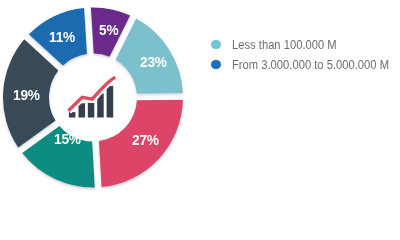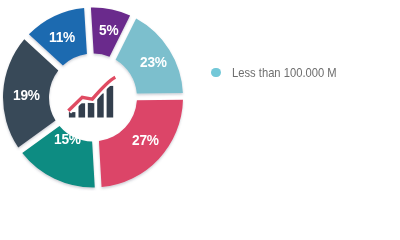--- a/index.html
+++ b/index.html
@@ -4,21 +4,21 @@
 <title>Donut chart</title>
 <style>
   html,body{margin:0;padding:0;}
   body{width:400px;height:191px;background:#ffffff;overflow:hidden;
        font-family:"Liberation Sans",sans-serif;}
   #page{position:relative;width:400px;height:191px;background:#fff;}
   #donut{position:absolute;left:0;top:0;width:190px;height:191px;}
   .pct{position:absolute;color:#fff;font-weight:bold;font-size:15.2px;
        line-height:1;letter-spacing:-0.2px;white-space:nowrap;
        transform:scaleX(0.9);transform-origin:0 50%;}
-  #legend{position:absolute;left:205px;top:34.5px;width:195px;margin-top:28px;}
+  #legend{position:absolute;left:205px;top:34.5px;width:195px;}
   .lrow{display:flex;align-items:center;height:20px;}
   .dot{width:9.4px;height:9.4px;border-radius:50%;flex:0 0 auto;margin-left:6.4px;}
   .ltext{margin-left:11px;color:#6e6e6e;font-size:12.6px;white-space:nowrap;
          transform:scaleX(0.89);transform-origin:0 50%;}
 </style>
 </head>
 <body>
 
 <div id="page">
 
@@ -54,14 +54,18 @@
       <div class="pct" style="left: 53.7px; top: 130.8px;">15%</div>
       <div class="pct" style="left: 12.8px; top: 86.8px;">19%</div>
       <div class="pct" style="left: 49.2px; top: 28.6px;">11%</div>
     </div>
 
   <div id="legend">
       <div class="lrow">
         <span class="dot" style="background: rgb(115, 200, 216);"></span>
         <span class="ltext">Less than 100.000 M</span>
       </div>
+      <div class="lrow">
+        <span class="dot" style="background: rgb(28, 111, 190);"></span>
+        <span class="ltext">From 3.000.000 to 5.000.000 M</span>
+      </div>
     </div>
 </div>
 
 </body></html>

